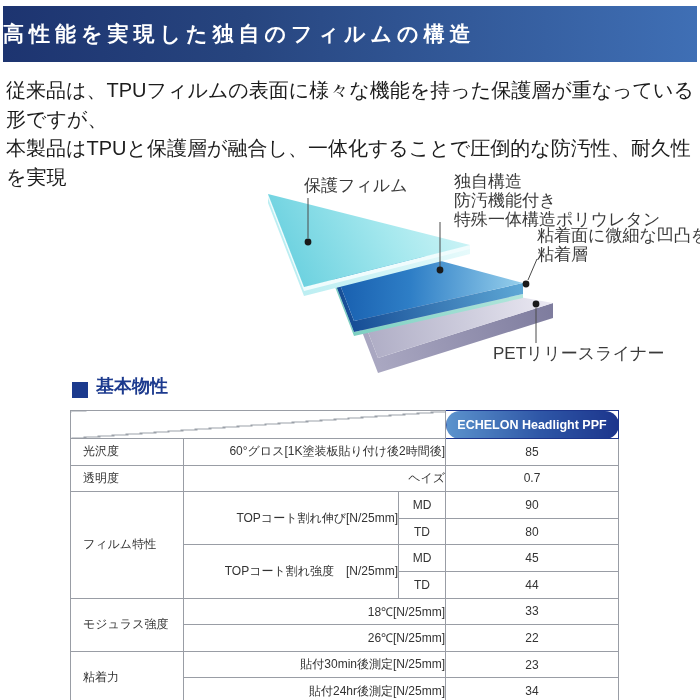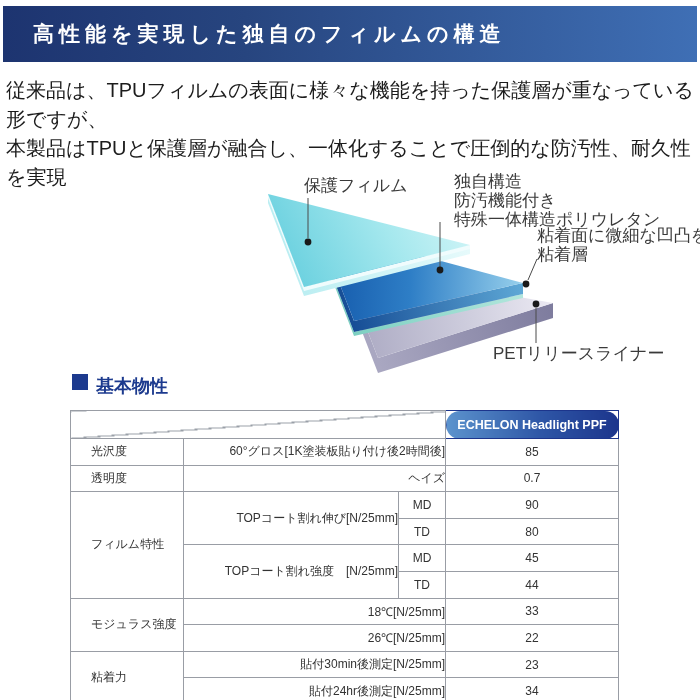--- a/index.html
+++ b/index.html
@@ -8,55 +8,55 @@
     font-family:"Liberation Sans",sans-serif;color:#1b1b1b;overflow:hidden;
   }
   
   .title-bar{
     position:absolute;left:3px;top:6px;width:694px;height:56px;
     background:linear-gradient(90deg,#1d3470 0%,#27457f 35%,#3f6fb5 100%);
     display:flex;align-items:center;
   }
   .title-bar .title-text{
     font-family:"Liberation Serif",serif;font-weight:bold;
-    color:#ffffff;font-size:21px;letter-spacing:5px;padding-left:30px;
+    color:#ffffff;font-size:21px;letter-spacing:5px;
     white-space:nowrap;
   }
   
   .intro{
     position:absolute;left:6px;top:76px;width:690px;
     font-size:20px;line-height:29px;color:#1c1c1c;
   }
   
   .diagram{position:absolute;left:240px;top:170px;width:460px;height:205px;}
   .diagram svg{position:absolute;left:0;top:0;}
   .dg-label{
     position:absolute;font-size:17px;line-height:19px;color:#3a3a3a;
     white-space:nowrap;
   }
   .lbl-film{left:64px;top:6px;}
   .lbl-structure{left:187px;top:2px;margin-left:27px;}
   .lbl-adhesive{left:297px;top:56px;}
   .lbl-pet{left:253px;top:174px;}
   
   .section-title{
-    position:absolute;left:72px;top:374px;display:flex;align-items:flex-start;
+    position:absolute;left:72px;top:374px;display:flex;align-items:flex-end;
     font-size:18px;font-weight:bold;color:#1c3a8e;
   }
   .section-title .sq{
     width:16px;height:16px;background:#1c3a8e;display:inline-block;margin-right:8px;
   }
   
   .spec-table{
     position:absolute;left:70px;top:410px;
     border-collapse:collapse;table-layout:fixed;width:548px;
     font-size:12px;color:#333333;
   }
   .spec-table td{border:1px solid #999da5;height:25.6px;padding:0;background:#ffffff;}
-  .spec-table td.c-cat{padding-left:20px;text-align:left;}
+  .spec-table td.c-cat{padding-left:12px;text-align:left;}
   .spec-table td.c-test{padding-left:12px;text-align:right;}
   .spec-table td.c-dir{text-align:center;}
   .spec-table td.c-val{text-align:center;}
   .spec-table td.th-empty{
     height:27px;
     background:
       linear-gradient(to bottom right,
         transparent calc(50% - 0.6px), #9aa0a8 calc(50% - 0.6px),
         #9aa0a8 calc(50% + 0.6px), transparent calc(50% + 0.6px)) #ffffff;
   }

